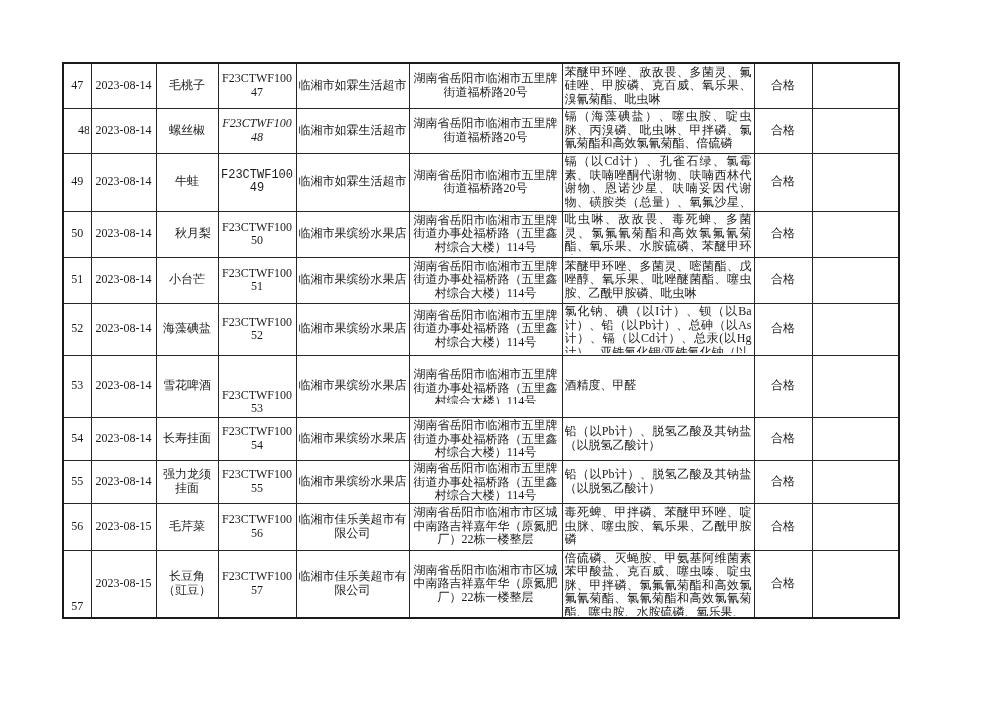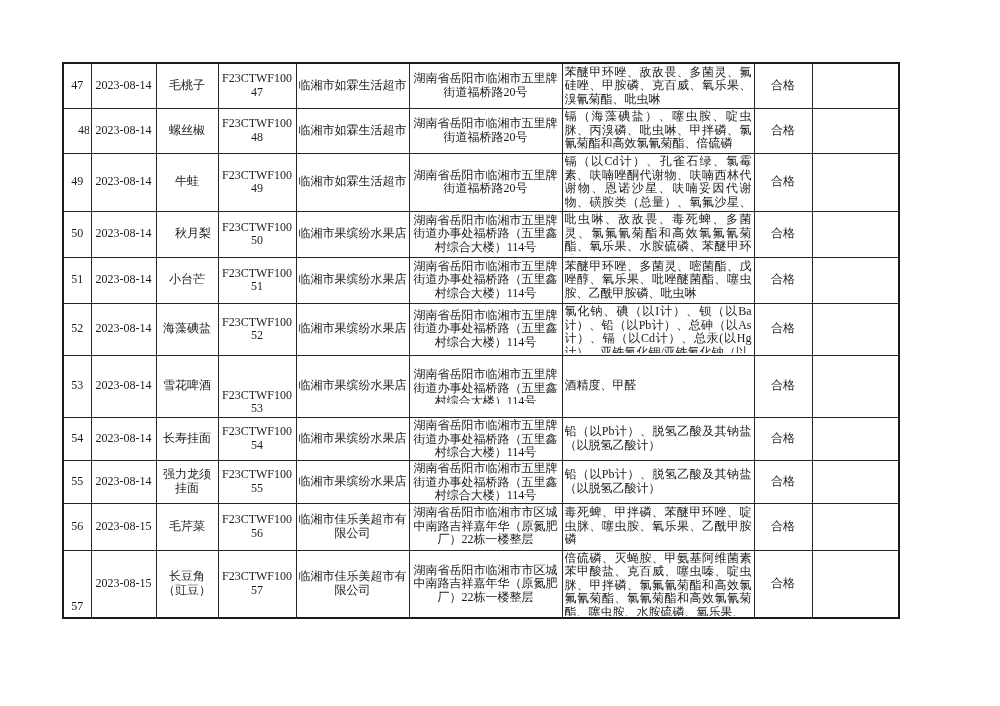--- a/index.html
+++ b/index.html
@@ -91,21 +91,21 @@
           <td class="col-seq">
             <div class="cc" style="max-height: 41px; margin-left: 12px;">48</div>
           </td>
           <td class="col-date">
             <div class="cc" style="max-height: 41px;">2023-08-14</div>
           </td>
           <td class="col-name">
             <div class="cc" style="max-height: 41px;">螺丝椒</div>
           </td>
           <td class="col-code">
-            <div class="cc" style="max-height: 41px;">F23CTWF10048</div>
+            <div class="cc" style="max-height: 41px; font-style: italic;">F23CTWF10048</div>
           </td>
           <td class="col-store">
             <div class="cc" style="max-height: 41px;">临湘市如霖生活超市</div>
           </td>
           <td class="col-address">
             <div class="cc" style="max-height: 41px;">湖南省岳阳市临湘市五里牌街道福桥路20号</div>
           </td>
           <td class="col-items">
             <div class="cc" style="max-height: 41px;">镉（海藻碘盐）、噻虫胺、啶虫脒、丙溴磷、吡虫啉、甲拌磷、氯氰菊酯和高效氯氰菊酯、倍硫磷</div>
           </td>
@@ -120,21 +120,21 @@
           <td class="col-seq">
             <div class="cc" style="max-height: 54px;">49</div>
           </td>
           <td class="col-date">
             <div class="cc" style="max-height: 54px;">2023-08-14</div>
           </td>
           <td class="col-name">
             <div class="cc" style="max-height: 54px;">牛蛙</div>
           </td>
           <td class="col-code">
-            <div class="cc" style="max-height: 54px;">F23CTWF10049</div>
+            <div class="cc" style="max-height: 54px; font-family: Liberation Mono, monospace;">F23CTWF10049</div>
           </td>
           <td class="col-store">
             <div class="cc" style="max-height: 54px;">临湘市如霖生活超市</div>
           </td>
           <td class="col-address">
             <div class="cc" style="max-height: 54px;">湖南省岳阳市临湘市五里牌街道福桥路20号</div>
           </td>
           <td class="col-items">
             <div class="cc" style="max-height: 54px;">镉（以Cd计）、孔雀石绿、氯霉素、呋喃唑酮代谢物、呋喃西林代谢物、恩诺沙星、呋喃妥因代谢物、磺胺类（总量）、氧氟沙星、诺氟沙星</div>
           </td>

